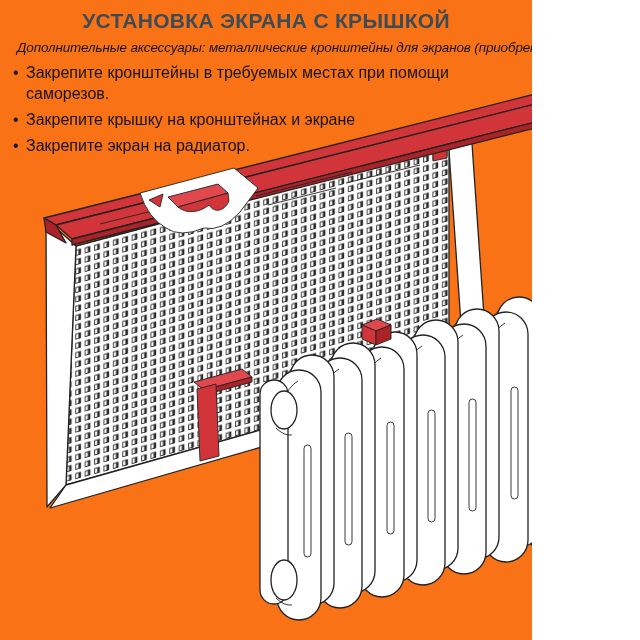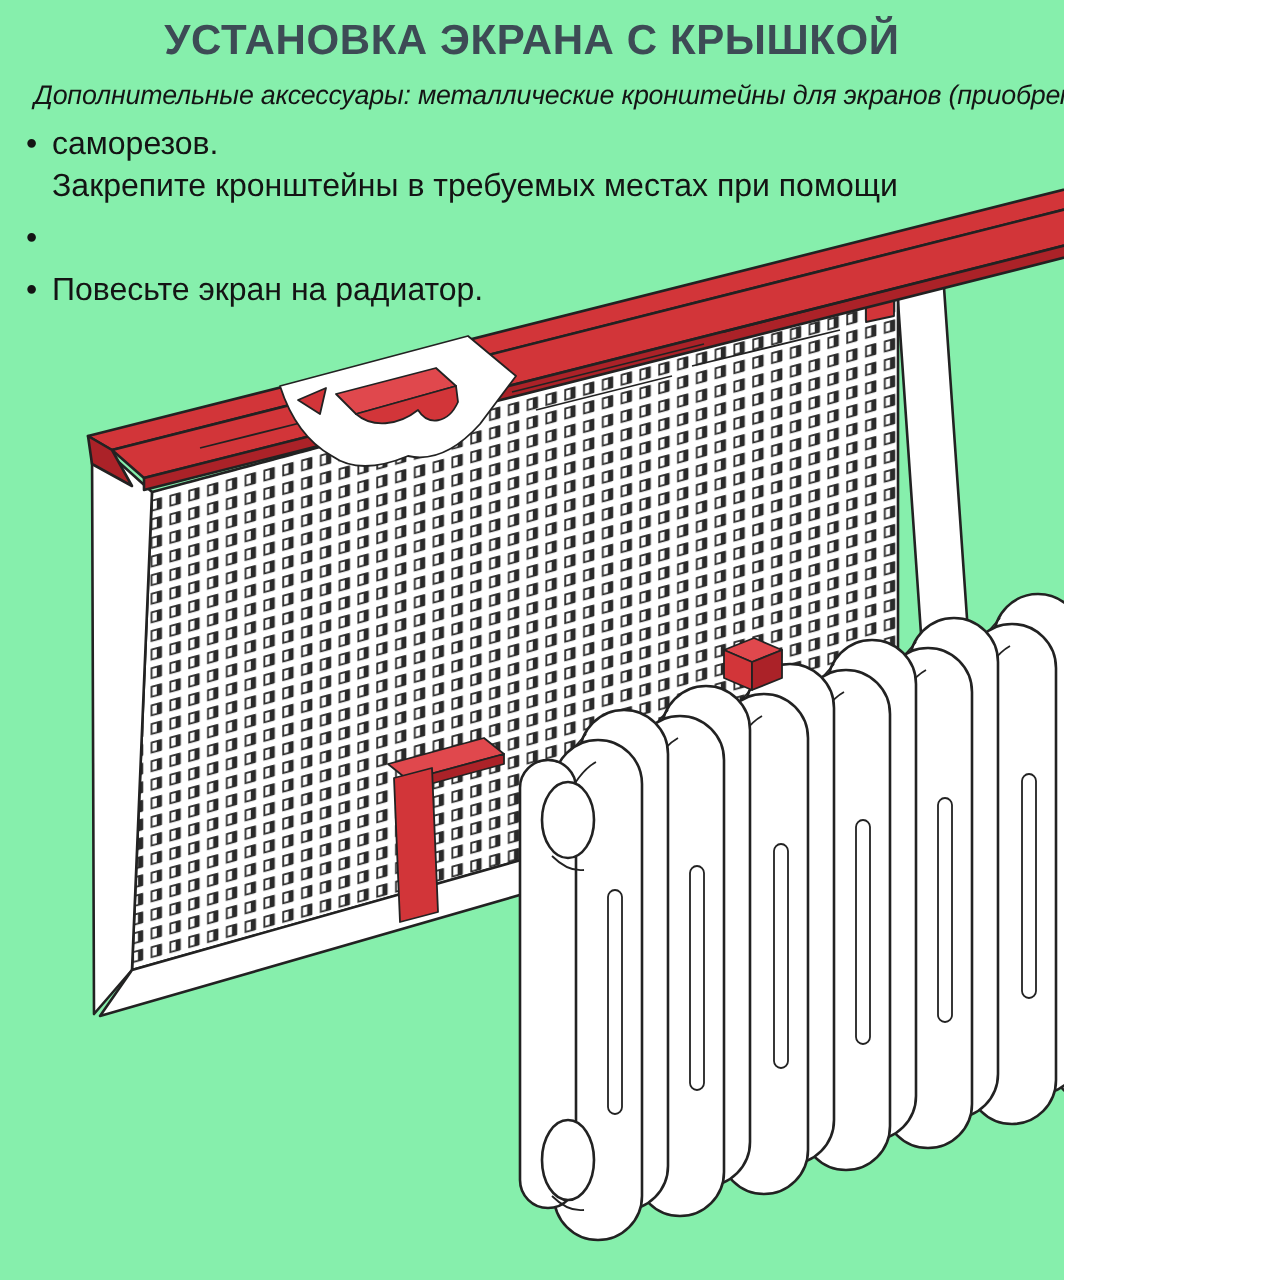--- a/index.html
+++ b/index.html
@@ -1,18 +1,18 @@
 <!DOCTYPE html>
 <html><head>
 <meta charset="utf-8">
 <style>
   html,body{margin:0;padding:0;}
   .stage{
     position:relative;width:532px;height:640px;overflow:hidden;
-    background:#86efac;
+    background:#f97316;
     font-family:"Liberation Sans",sans-serif;
   }
   .title{
     position:absolute;top:9px;left:0;right:0;text-align:center;
     font-size:21px;font-weight:bold;letter-spacing:.3px;color:#3d4b55;
   }
   .note{
     position:absolute;top:40px;left:17px;right:2px;
     font-size:13.4px;font-style:italic;color:#141414;white-space:nowrap;letter-spacing:-0.1px;
   }
@@ -118,30 +118,31 @@
   </svg>
 
   <div class="title">УСТАНОВКА ЭКРАНА С КРЫШКОЙ</div>
 
   <div class="note">Дополнительные аксессуары: металлические кронштейны для экранов (приобретаются отдельно).</div>
 
   <div class="steps">
     <div class="step">
       <div class="m">•</div>
       <div class="t">
+        <div>Закрепите кронштейны в требуемых местах при помощи</div>
         <div>саморезов.</div>
-        <div>Закрепите кронштейны в требуемых местах при помощи</div>
       </div>
     </div>
     <div class="step">
       <div class="m">•</div>
       <div class="t">
+        <div>Закрепите крышку на кронштейнах и экране</div>
       </div>
     </div>
     <div class="step">
       <div class="m">•</div>
       <div class="t">
-        <div>Повесьте экран на радиатор.</div>
+        <div>Закрепите экран на радиатор.</div>
       </div>
     </div>
   </div>
 
 </div>
 
 </body></html>

